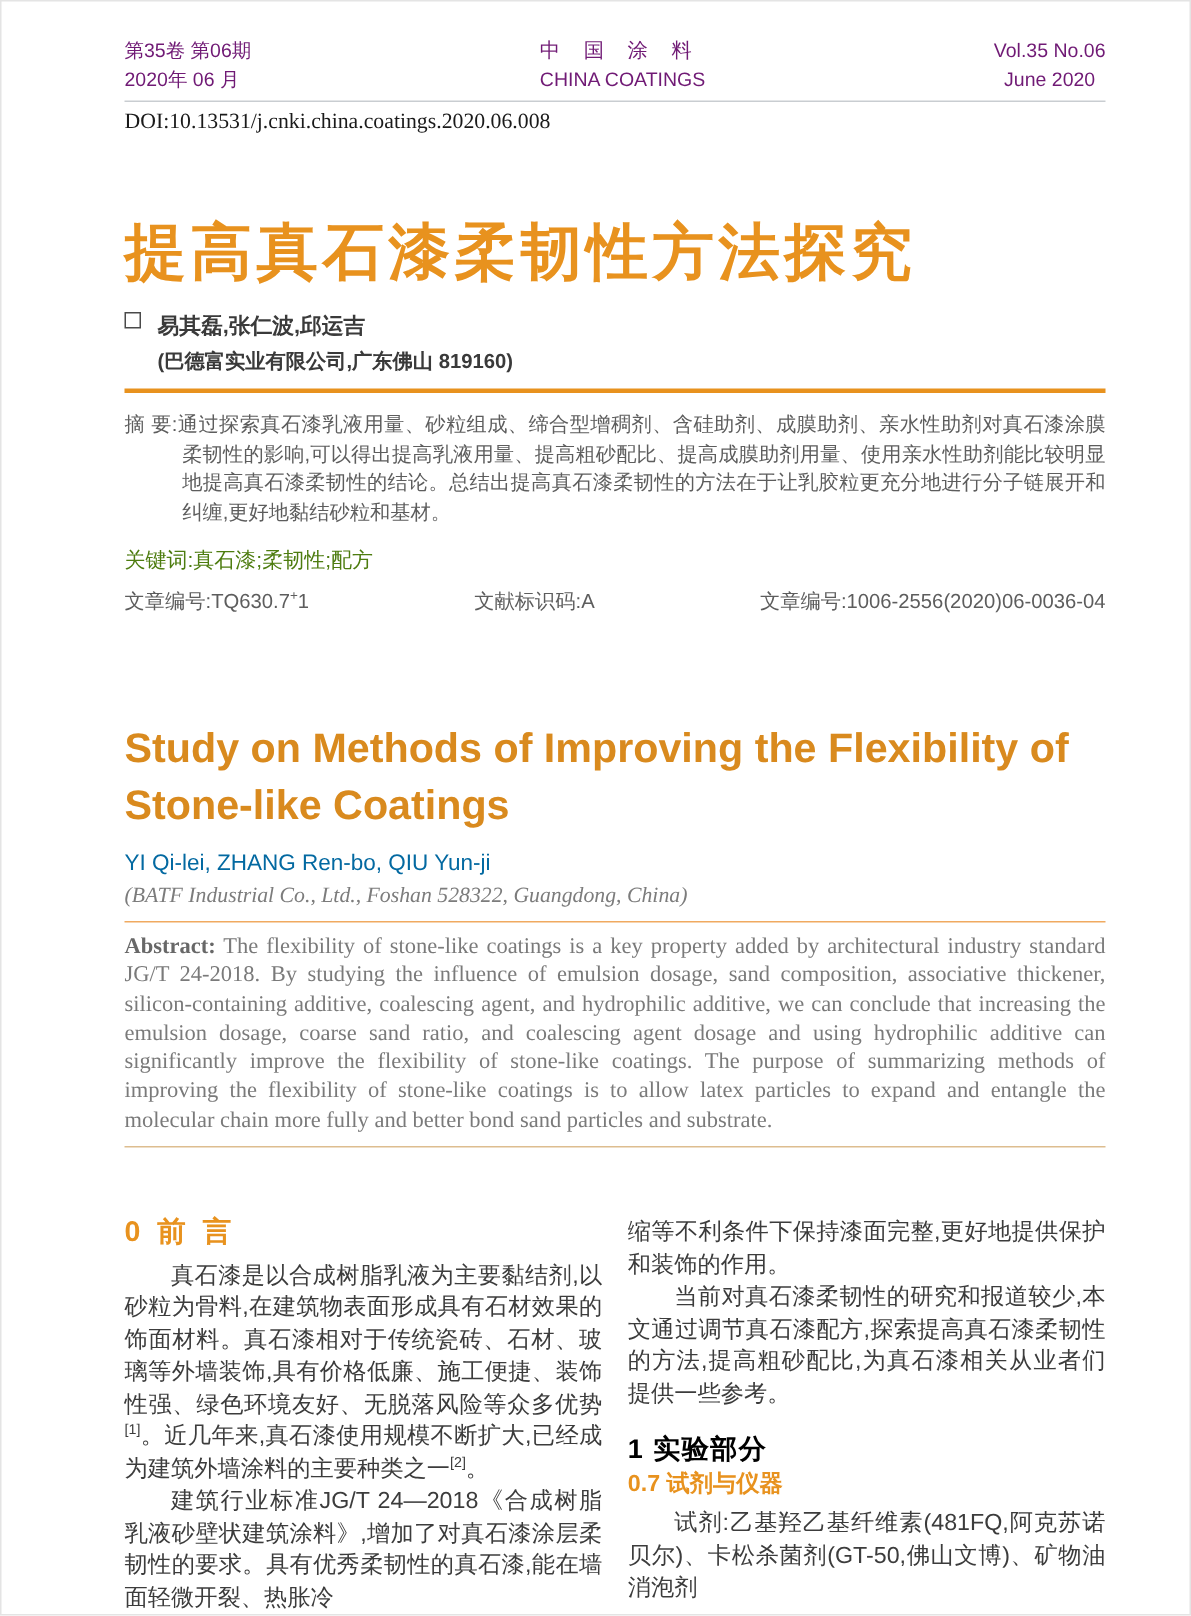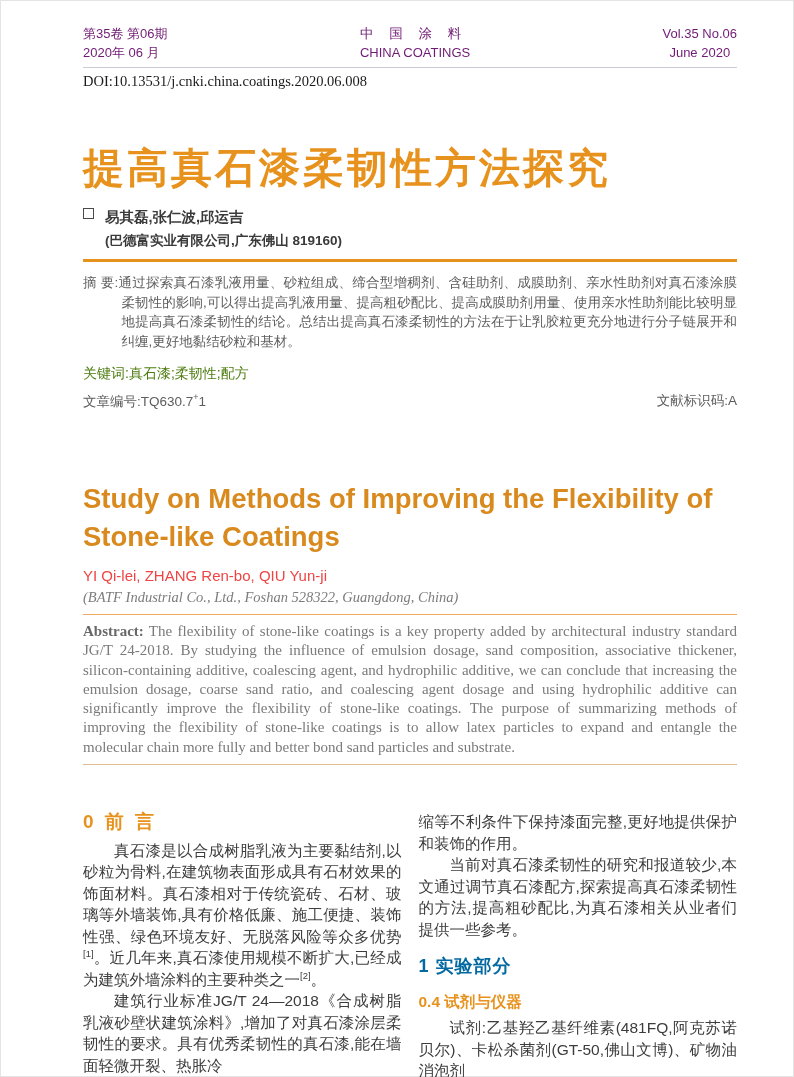--- a/index.html
+++ b/index.html
@@ -29,38 +29,38 @@
   
   .abstract-cn{margin-top:11px;font-size:13.5px;line-height:19.5px;color:#5d5d5d;
                text-align:justify;padding-left:2.85em;text-indent:-2.85em;}
   .kw-row{margin-top:5px;font-size:14px;color:#4d7c0f;}
   .meta-row{margin-top:9px;display:flex;justify-content:space-between;
             font-size:13.5px;color:#5d5d5d;}
   .meta-row sup{font-size:9px;vertical-align:super;}
 
   
   .title-en{margin-top:70px;font-size:27.5px;font-weight:bold;color:#D98A1E;line-height:1.38;}
-  .authors-en{margin-top:11px;font-size:15px;color:#ef4444;}
+  .authors-en{margin-top:11px;font-size:15px;color:#0369a1;}
   .affil-en{margin-top:5px;font-family:"Liberation Serif","DejaVu Serif",serif;
             font-style:italic;font-size:14.5px;color:#7c7c7c;}
   .en-rule{border:none;border-top:1.5px solid #f0aa60;margin:8px 0 0 0;}
   .abstract-en{margin-top:7px;font-family:"Liberation Serif","DejaVu Serif",serif;
                font-size:15px;line-height:19.3px;color:#7a7a7a;text-align:justify;}
   .abstract-en b{color:#686868;}
   .kw-en{font-family:"Liberation Serif","DejaVu Serif",serif;font-size:15px;
          line-height:19.3px;color:#7a7a7a;}
   .tan-rule{border:none;border-top:1.5px solid #ddbd8f;margin:7px 0 0 0;}
 
   
   .columns{margin-top:46px;display:flex;gap:17px;}
   .col{flex:1;min-width:0;font-size:15.5px;line-height:21.5px;color:#3c3c3c;text-align:justify;}
   .col p{margin:0;}
   .col p.ind{text-indent:2em;}
   .h-sec{font-size:19px;font-weight:bold;color:#E8921E;letter-spacing:3px;margin:0 0 7px 0;}
-  .h-sec1{font-size:18px;font-weight:bold;color:#0369a1;letter-spacing:1px;margin:16px 0 13px 0;}
+  .h-sec1{font-size:18px;font-weight:bold;color:#000000;letter-spacing:1px;margin:16px 0 1px 0;}
   .h-sub{font-size:15.5px;font-weight:bold;color:#E8921E;margin:0 0 5px 0;}
   .col sup{font-size:9.5px;line-height:0;}
 </style>
 </head>
 <body>
 
 <div class="page">
 
   <div class="jheader">
     <div class="left">
@@ -86,37 +86,38 @@
   </div>
   <div class="affil-cn">(巴德富实业有限公司,广东佛山  819160)</div>
   <hr class="title-rule">
 
   <p class="abstract-cn"><span>摘  要:</span><span>通过探索真石漆乳液用量、砂粒组成、缔合型增稠剂、含硅助剂、成膜助剂、亲水性助剂对真石漆涂膜柔韧性的影响,可以得出提高乳液用量、提高粗砂配比、提高成膜助剂用量、使用亲水性助剂能比较明显地提高真石漆柔韧性的结论。总结出提高真石漆柔韧性的方法在于让乳胶粒更充分地进行分子链展开和纠缠,更好地黏结砂粒和基材。</span></p>
   <div class="kw-row"><span>关键词:</span><span>真石漆;柔韧性;配方</span></div>
 
   <div class="meta-row">
     <span><span>文章编号:TQ630.7</span><sup>+</sup><span>1</span></span>
     <span>文献标识码:A</span>
+    <span>文章编号:1006-2556(2020)06-0036-04</span>
   </div>
 
   <h2 class="title-en" style="margin:70px 0 0 0;">Study on Methods of Improving the Flexibility of Stone-like Coatings</h2>
   <div class="authors-en">YI Qi-lei, ZHANG Ren-bo, QIU Yun-ji</div>
   <div class="affil-en">(BATF Industrial Co., Ltd., Foshan 528322, Guangdong, China)</div>
   <hr class="en-rule">
   <p class="abstract-en" style="margin:7px 0 0 0;"><b>Abstract:</b><span> The flexibility of stone-like coatings is a key property added by architectural industry standard JG/T 24-2018. By studying the influence of emulsion dosage, sand composition, associative thickener, silicon-containing additive, coalescing agent, and hydrophilic additive, we can conclude that increasing the emulsion dosage, coarse sand ratio, and coalescing agent dosage and using hydrophilic additive can significantly improve the flexibility of stone-like coatings. The purpose of summarizing methods of improving the flexibility of stone-like coatings is to allow latex particles to expand and entangle the molecular chain more fully and better bond sand particles and substrate.</span></p>
   <hr class="tan-rule">
 
   <div class="columns">
     <div class="col">
       <h3 class="h-sec">0  前 言</h3>
       <p class="ind"><span>真石漆是以合成树脂乳液为主要黏结剂,以砂粒为骨料,在建筑物表面形成具有石材效果的饰面材料。真石漆相对于传统瓷砖、石材、玻璃等外墙装饰,具有价格低廉、施工便捷、装饰性强、绿色环境友好、无脱落风险等众多优势</span><sup>[1]</sup><span>。近几年来,真石漆使用规模不断扩大,已经成为建筑外墙涂料的主要种类之一</span><sup>[2]</sup><span>。</span></p>
       <p class="ind">建筑行业标准JG/T 24—2018《合成树脂乳液砂壁状建筑涂料》,增加了对真石漆涂层柔韧性的要求。具有优秀柔韧性的真石漆,能在墙面轻微开裂、热胀冷</p>
     </div>
     <div class="col">
       <p>缩等不利条件下保持漆面完整,更好地提供保护和装饰的作用。</p>
       <p class="ind">当前对真石漆柔韧性的研究和报道较少,本文通过调节真石漆配方,探索提高真石漆柔韧性的方法,提高粗砂配比,为真石漆相关从业者们提供一些参考。</p>
       <h3 class="h-sec1">1  实验部分</h3>
-      <h4 class="h-sub">0.4  试剂与仪器</h4>
+      <h4 class="h-sub">0.7  试剂与仪器</h4>
       <p class="ind">试剂:乙基羟乙基纤维素(481FQ,阿克苏诺贝尔)、卡松杀菌剂(GT-50,佛山文博)、矿物油消泡剂</p>
     </div>
   </div>
 
 </div>
 
 </body></html>

